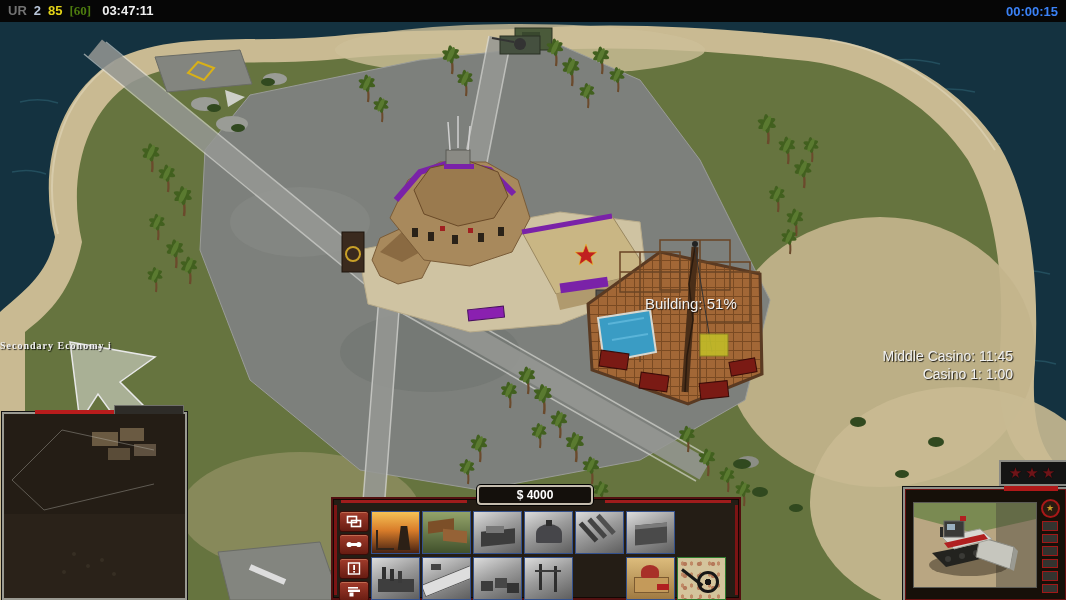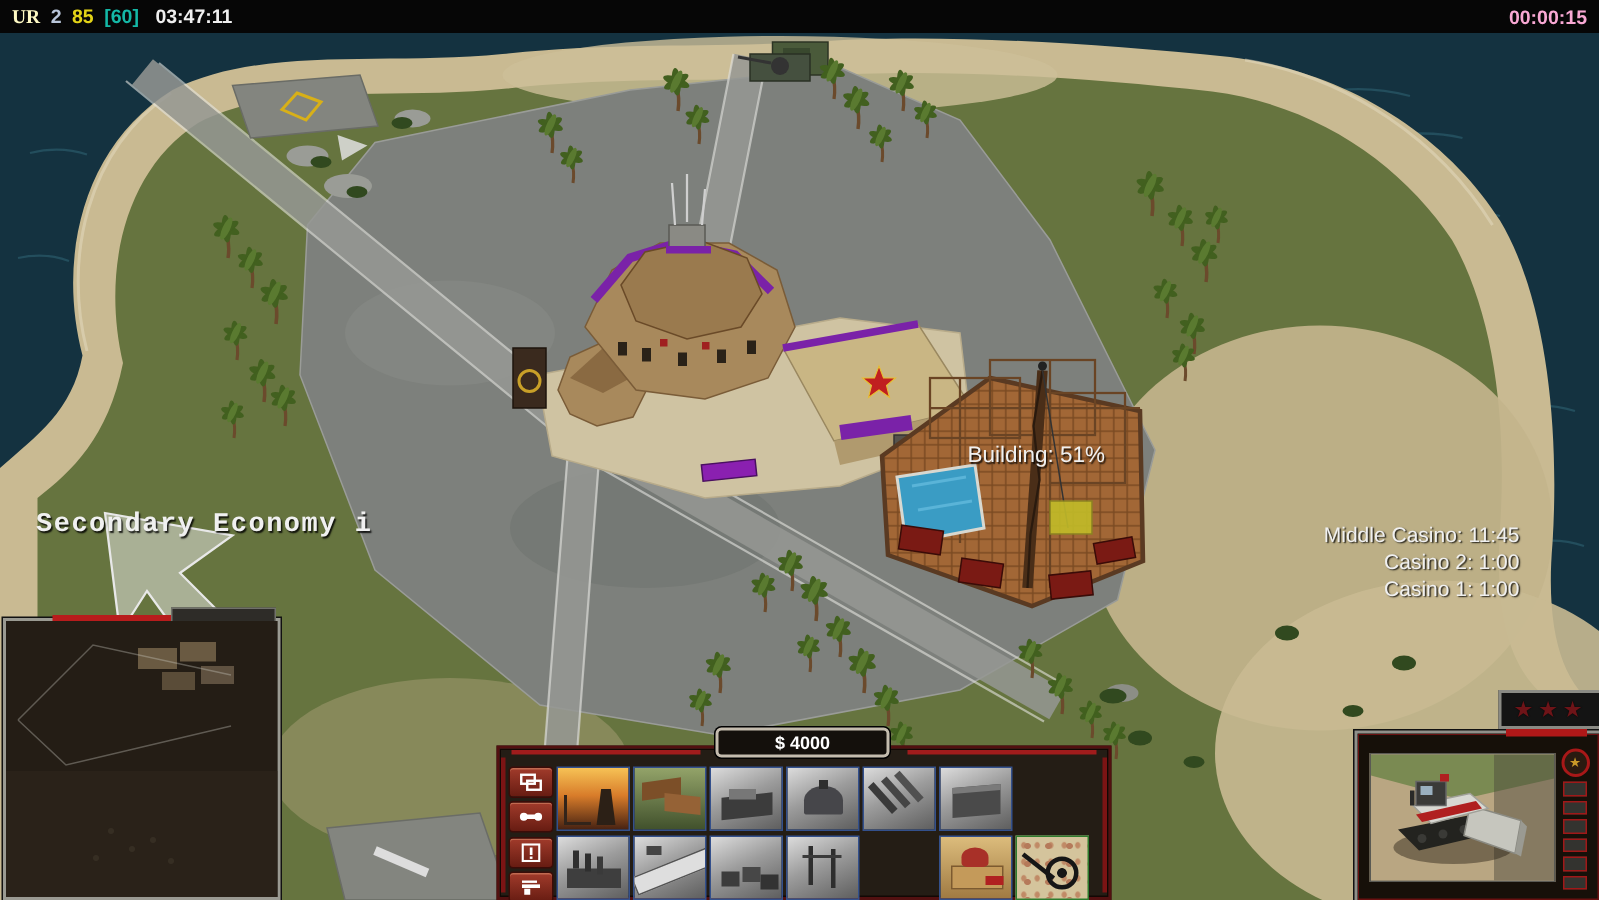--- a/index.html
+++ b/index.html
@@ -3,29 +3,29 @@
 <meta charset="utf-8">
 <style>
   html,body{margin:0;padding:0;background:#000;}
   #screen{position:relative;width:1066px;height:600px;overflow:hidden;
           background:#143240;font-family:"Liberation Sans",sans-serif;
           -webkit-user-select:none;user-select:none;}
   
   #topbar{position:absolute;left:0;top:0;width:1066px;height:22px;background:#060606;
           display:flex;align-items:center;font-weight:bold;font-size:13px;z-index:30;}
   #topbar .left{display:flex;gap:7px;padding-left:8px;}
-  #topbar .right{margin-left:auto;padding-right:8px;color:#f9a8d4;}
-  .t-faction{color:#fef9c3;font-family:Liberation Serif, serif;} .t-stat1{color:#b9c6da;} .t-stat2{color:#e3d317;}
-  .t-stat3{color:#14b8a6;} .t-clock{color:#efefef;margin-left:4px;}
+  #topbar .right{margin-left:auto;padding-right:8px;color:#3b82f6;}
+  .t-faction{color:#737373;} .t-stat1{color:#b9c6da;} .t-stat2{color:#e3d317;}
+  .t-stat3{color:#4d7c0f;font-family:Liberation Serif, serif;} .t-clock{color:#efefef;margin-left:4px;}
   
   #scene{position:absolute;left:0;top:22px;width:1066px;height:578px;}
   
   .hudtext{position:absolute;color:#f0f0f0;text-shadow:1px 1px 1px rgba(0,0,0,.85);z-index:20;}
-  #eco-msg{left:24px;top:340px;font-family:Liberation Mono, monospace;
-           font-weight:bold;font-size:18px;letter-spacing:1px;}
+  #eco-msg{left:0;top:340px;font-family:Liberation Serif, serif;
+           font-weight:bold;font-size:10px;letter-spacing:1px;}
   #build-progress{left:645px;top:295px;font-size:15px;}
   #queue{left:760px;top:347px;width:253px;text-align:right;font-size:14px;line-height:18px;}
   #res-overlay{left:452px;top:552px;font-size:31px;color:#fafafa;z-index:26;
                text-shadow:1px 2px 3px rgba(0,0,0,.55);}
   
   #minimap{position:absolute;left:2px;top:412px;width:181px;height:184px;z-index:25;
            border:2px solid #9a9a92;background:#221c15;box-shadow:0 0 0 1px #111;}
   #minimap .redtab{position:absolute;left:31px;top:-4px;width:80px;height:4px;background:#b81c1c;}
   #minimap .greytab{position:absolute;left:110px;top:-9px;width:68px;height:8px;background:#2e2c28;border:1px solid #70706a;}
   #minimap svg{position:absolute;left:0;top:0;}
@@ -298,21 +298,20 @@
         <rect x="700" y="360" width="28" height="16" transform="rotate(-6 714 368)"></rect>
         <rect x="730" y="338" width="26" height="14" transform="rotate(-10 743 345)"></rect>
       </g>
     </g>
   </svg>
 
   <div id="eco-msg" class="hudtext">Secondary Economy i</div>
   <div id="build-progress" class="hudtext">Building: 51%</div>
   <div id="queue" class="hudtext">
     <div>Middle Casino: 11:45</div>
-    <div>Casino 2: 1:00</div>
     <div>Casino 1: 1:00</div>
   </div>
   <div id="res-overlay">1920 x 1080</div>
 
   <div id="minimap">
     <div class="redtab"></div>
     <div class="greytab"></div>
     <svg width="181" height="184" viewBox="0 0 181 184">
       <rect width="181" height="184" fill="#241d15"></rect>
       <rect y="100" width="181" height="84" fill="#2a2219"></rect>

